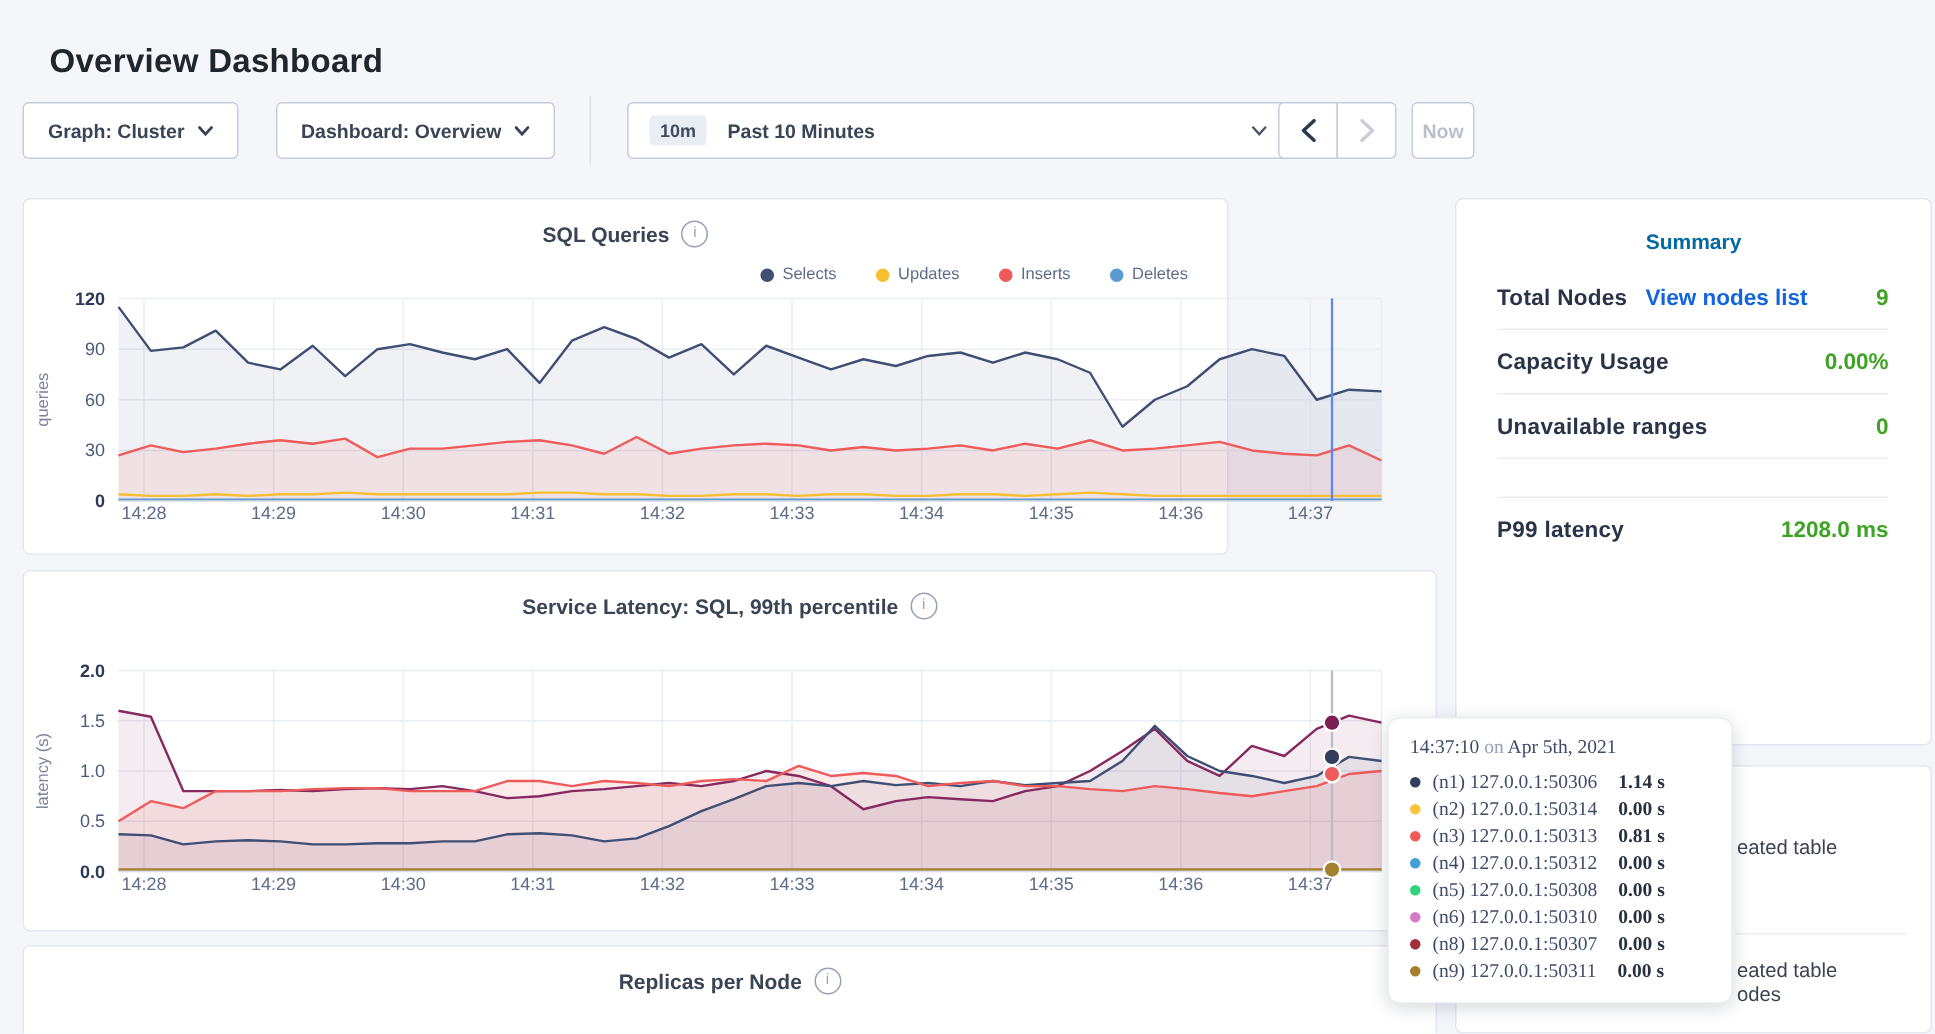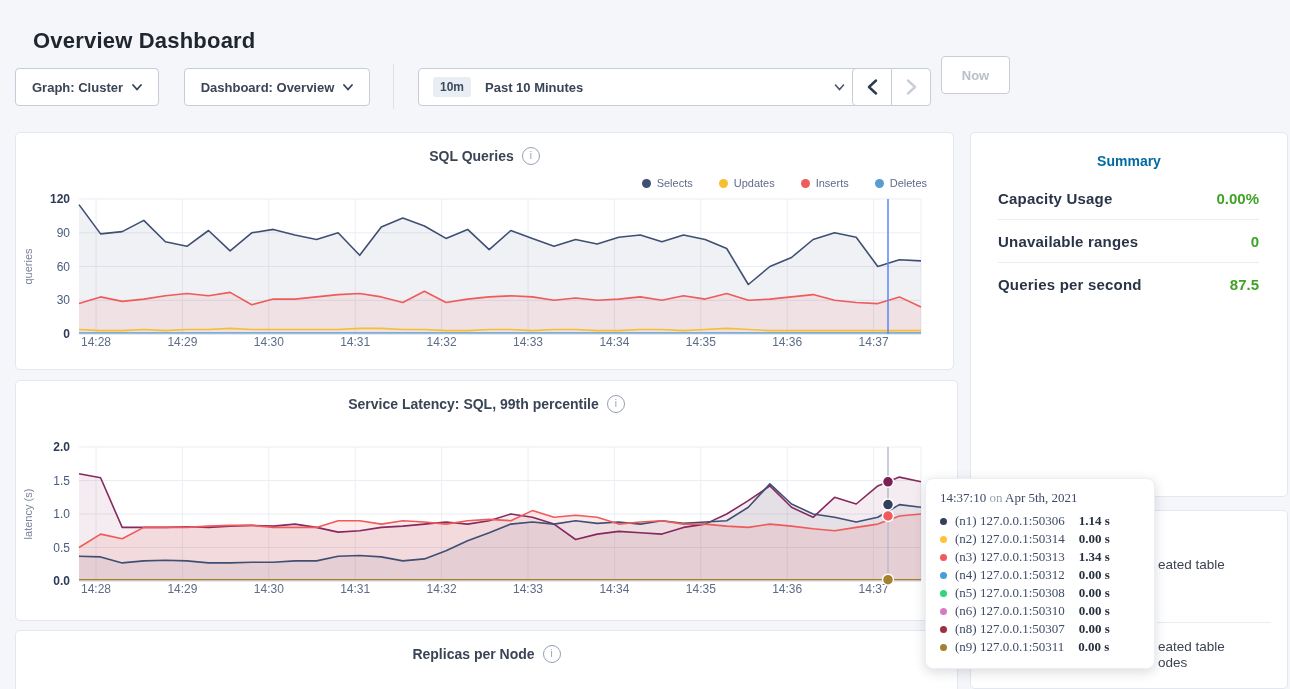--- a/index.html
+++ b/index.html
@@ -21,25 +21,25 @@
     font-family:inherit;padding:0 12px;
   }
   #btn-graph{left:15px;top:68px;width:144px}
   #btn-dash{left:184px;top:68px;width:186px}
   .controls-divider{position:absolute;left:393px;top:64px;width:1px;height:45px;background:#dde1e9}
   #time-select{left:418px;top:68px;width:442px;justify-content:flex-start;gap:14px;padding:0 14px}
   #time-select .chev{margin-left:auto}
   .time-badge{background:#e9edf4;border-radius:3px;padding:3px 7px;font-size:12px;font-weight:700;color:#3e4a5e}
   #pager-prev{left:852px;top:68px;width:40px;border-radius:4px 0 0 4px}
   #pager-next{left:891px;top:68px;width:40px;border-radius:0 4px 4px 0}
-  #btn-now{left:941px;top:56px;width:69px;color:#b9bfca}
+  #btn-now{left:941px;top:68px;width:42px;color:#b9bfca}
   .chev svg,.arrow svg{display:block}
   
   .card{position:absolute;background:#fff;border:1px solid #e3e7ef;border-radius:5px;box-sizing:border-box}
-  #sql-card{left:15px;top:132px;width:939px;height:238px}
+  #sql-card{left:15px;top:132px;width:804px;height:238px}
   #lat-card{left:15px;top:380px;width:943px;height:241px}
   #rep-card{left:15px;top:630px;width:943px;height:80px}
   #summary-card{left:970px;top:132px;width:318px;height:365px}
   #events-card{left:970px;top:510px;width:318px;height:179px}
   .chart-head{display:flex;justify-content:center;align-items:center;gap:8px;margin-top:14px}
   .chart-title{font-size:14px;font-weight:700;color:#394455}
   .info-icon{
     width:16px;height:16px;border:1px solid #97a1b3;border-radius:50%;
     color:#97a1b3;font-size:10px;line-height:1;display:flex;align-items:center;justify-content:center;
     cursor:pointer;flex:0 0 auto;
@@ -249,34 +249,43 @@
     <span class="chart-title">Replicas per Node</span>
     <span class="info-icon">i</span>
   </div>
 </div>
 
 <div class="card" id="summary-card">
   <div class="summary-title">Summary</div>
   <div id="summary-stats">
       <div class="stat">
         <div class="stat-top">
+          <span class="stat-label">Total Nodes</span>
+          <a class="stat-link">View nodes list</a>
+          <span class="stat-value">9</span>
+        </div>
+      </div>
+      <div class="stat">
+        <div class="stat-top">
           <span class="stat-label">Capacity Usage</span>
           <span class="stat-value">0.00%</span>
         </div>
       </div>
       <div class="stat">
         <div class="stat-top">
           <span class="stat-label">Unavailable ranges</span>
           <span class="stat-value">0</span>
         </div>
       </div>
       <div class="stat">
+      </div>
+      <div class="stat">
         <div class="stat-top">
-          <span class="stat-label">Queries per second</span>
-          <span class="stat-value">87.5</span>
+          <span class="stat-label">P99 latency</span>
+          <span class="stat-value">1208.0 ms</span>
         </div>
       </div>
     </div>
 </div>
 
 <div class="card" id="events-card">
   <span class="event-frag" id="frag-0">eated table</span>
   <div class="events-divider"></div>
   <span class="event-frag" id="frag-1">eated table</span>
   <span class="event-frag" id="frag-2">odes</span>
@@ -295,21 +304,21 @@
         <span class="tt-value">1.14 s</span>
       </div>
       <div class="tt-row">
         <span class="tt-dot" style="background: rgb(254, 195, 58);"></span>
         <span class="tt-label">(n2) 127.0.0.1:50314</span>
         <span class="tt-value">0.00 s</span>
       </div>
       <div class="tt-row">
         <span class="tt-dot" style="background: rgb(239, 90, 90);"></span>
         <span class="tt-label">(n3) 127.0.0.1:50313</span>
-        <span class="tt-value">1.34 s</span>
+        <span class="tt-value">0.81 s</span>
       </div>
       <div class="tt-row">
         <span class="tt-dot" style="background: rgb(69, 159, 216);"></span>
         <span class="tt-label">(n4) 127.0.0.1:50312</span>
         <span class="tt-value">0.00 s</span>
       </div>
       <div class="tt-row">
         <span class="tt-dot" style="background: rgb(48, 213, 126);"></span>
         <span class="tt-label">(n5) 127.0.0.1:50308</span>
         <span class="tt-value">0.00 s</span>

